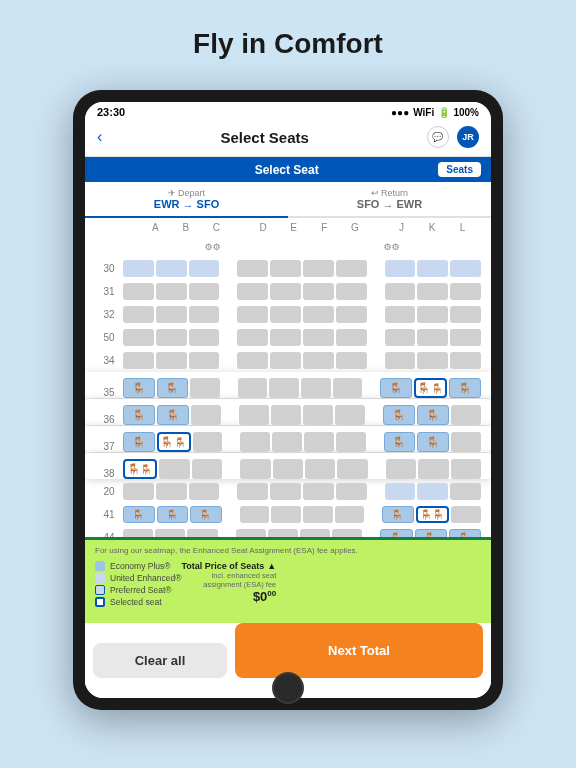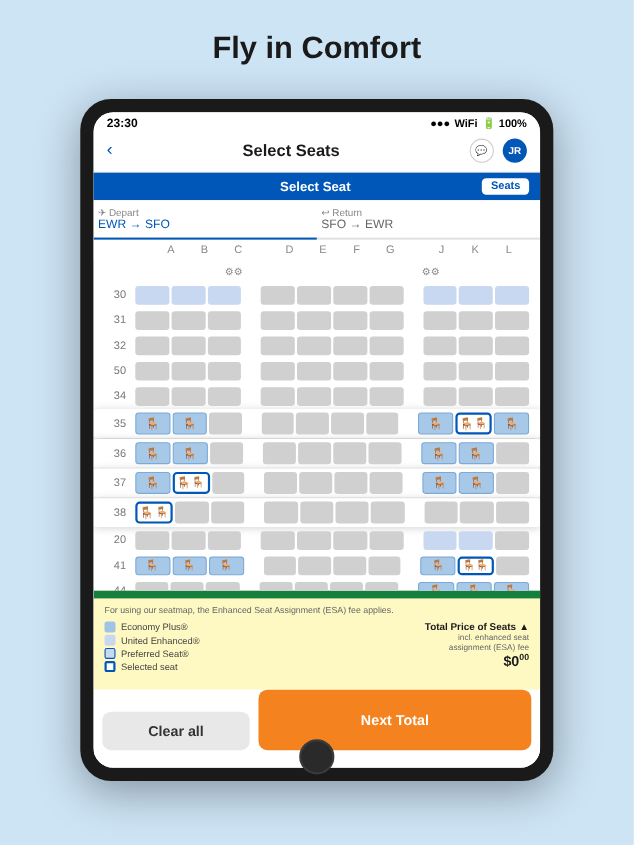--- a/index.html
+++ b/index.html
@@ -116,31 +116,31 @@
       border: none;
     }
     
     .flight-tabs {
       background: white;
       display: flex;
       border-bottom: 2px solid #e0e0e0;
     }
     .flight-tab {
       flex: 1;
-      text-align: left;
+      text-align: center;
       padding: 6px 4px;
       font-size: 10px;
       color: #666;
     }
     .flight-tab.active {
       color: #0057b8;
       border-bottom: 2px solid #0057b8;
       margin-bottom: -2px;
     }
-    .flight-tab .route { font-weight: 400; font-size: 11px; }
+    .flight-tab .route { font-weight: 700; font-size: 11px; }
     .flight-tab .label { font-size: 9px; color: #888; }
     
     .seatmap-area {
       flex: 1;
       background: white;
       overflow: hidden;
       position: relative;
     }
     
     .col-headers {
@@ -150,32 +150,32 @@
       background: white;
     }
     .col-spacer { width: 42px; }
     .col-label {
       font-size: 10px;
       color: #888;
       text-align: center;
     }
     
     .footer-area {
-      background: #fef9c3;
-      border-top: 7px solid #15803d;
+      background: #bef264;
+      border-top: 3px solid #15803d;
       padding: 6px 10px 8px;
     }
     .esa-notice {
       font-size: 8px;
       color: #666;
       margin-bottom: 6px;
     }
     .legend-price-row {
       display: flex;
-      justify-content: space-between;
+      justify-content: flex-start;
       align-items: flex-start;
       margin-bottom: 8px;
     }
     .legend {
       display: flex;
       flex-direction: column;
       gap: 2px;
     }
     .legend-item {
       display: flex;
@@ -351,21 +351,21 @@
           }
           .s-av { background:#c8d8f0; }
           .s-ep { background:#a8c8e8; border:1px solid #7aaad8; }
           .s-sel {
             background:white;
             border:2px solid #0057b8;
             border-radius:4px;
             font-size:10px;
           }
           .s-sel::after { content:'🪑'; font-size:10px; }
-          .hl-row { background:rgba(255,255,255,0.95); box-shadow: 0 1px 8px rgba(0,0,0,0.18); border-radius:3px; z-index:3; }
+          .hl-row { background:rgba(255,255,255,0.95); box-shadow: 0 1px 8px rgba(0,0,0,0.18); border-radius:3px; z-index:3;align-items:flex-end; }
         </style>
 
         <div class="sr">
           <div class="rn">30</div>
           <div class="sg">
             <div class="s s-av"></div>
             <div class="s s-av"></div>
             <div class="s s-av"></div>
             <div class="g"></div>
             <div class="s"></div>

